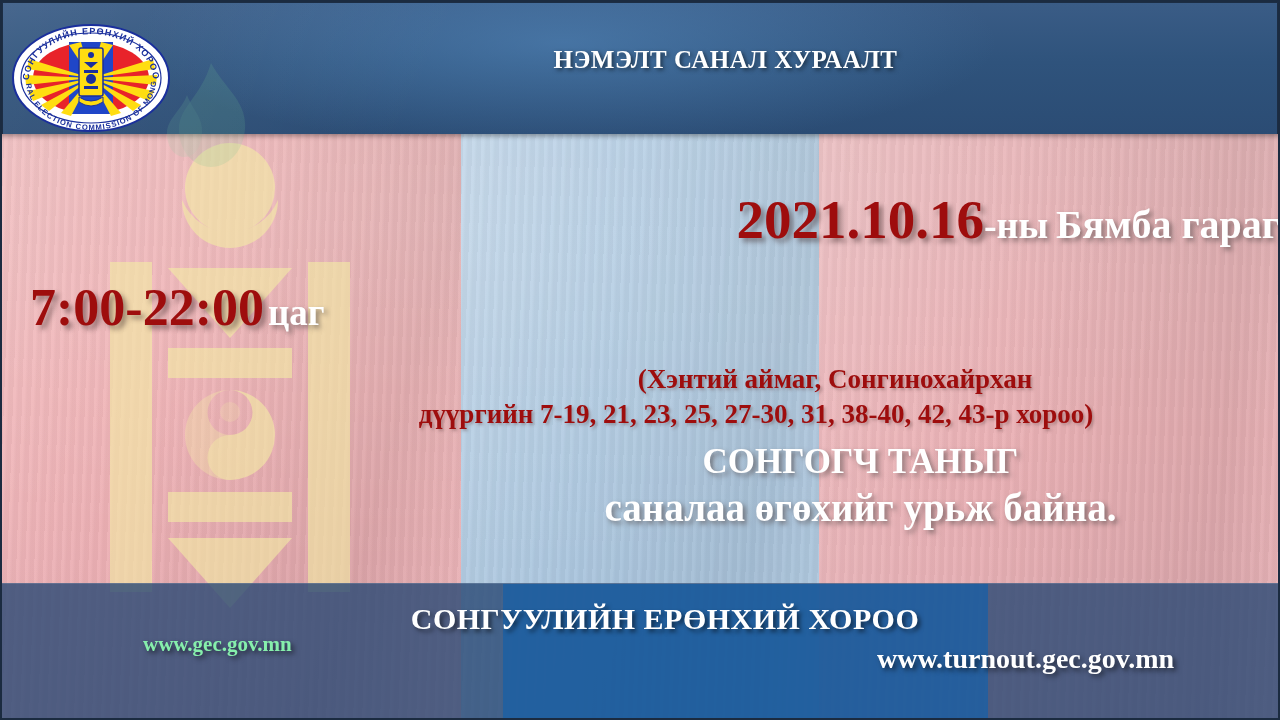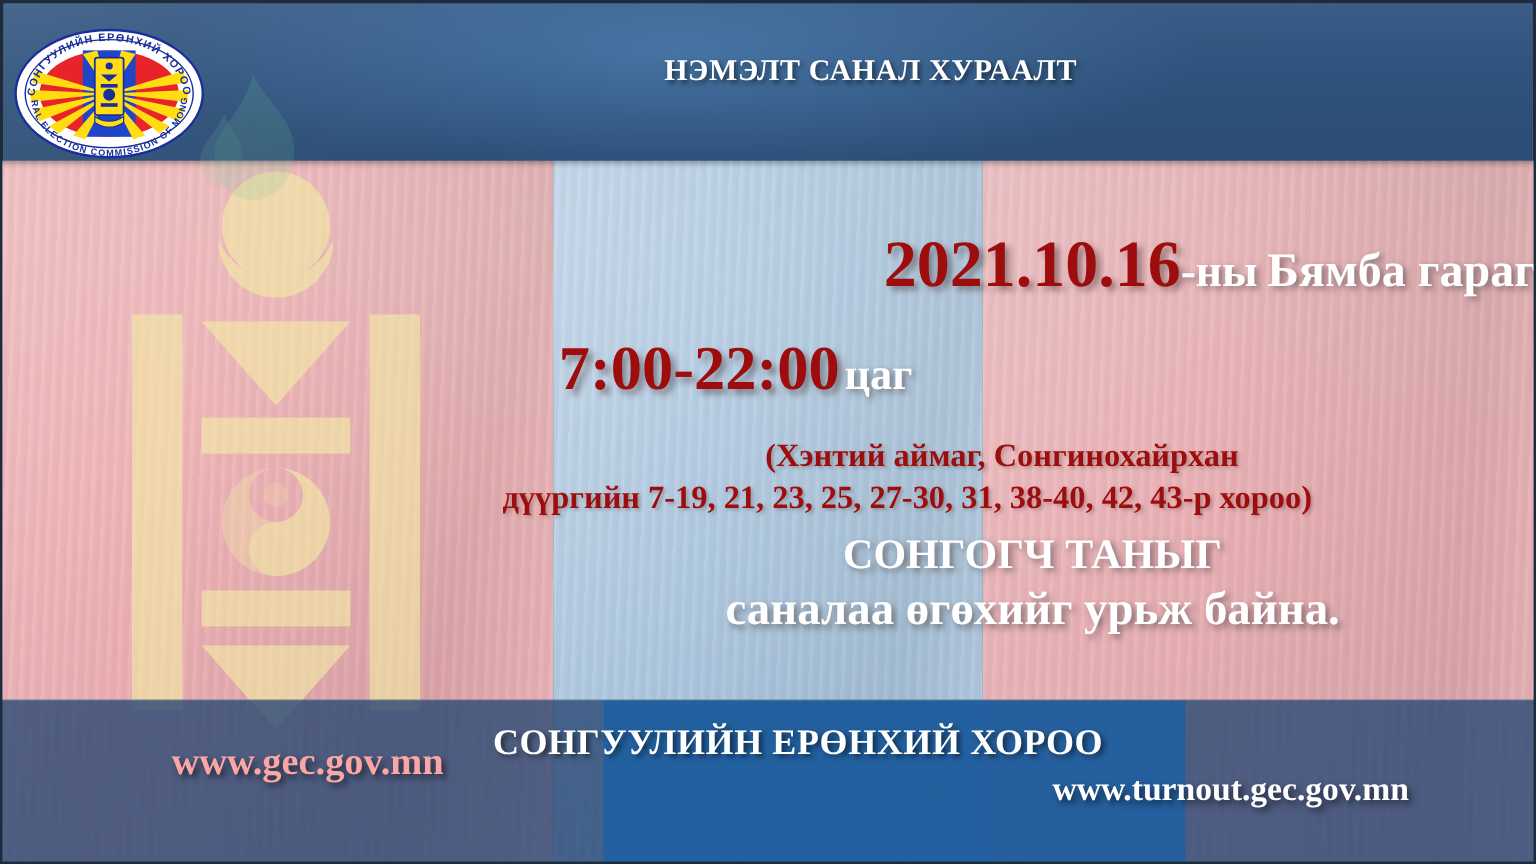--- a/index.html
+++ b/index.html
@@ -141,21 +141,20 @@
     white-space: nowrap;
   }
   .line-date .d1 { font-size: 55px; font-weight: bold; }
   .line-date .d2 { font-size: 38px; font-weight: bold; }
   .line-date .d3 { font-size: 40px; font-weight: bold; }
 
   .line-time {
     position: absolute;
     left: 0; top: 278px;
     width: 1196px;
-    text-align: center;
     padding-left: 30px;
     box-sizing: border-box;
     white-space: nowrap;
   }
   .line-time .t1 { font-size: 52px; font-weight: bold; }
   .line-time .t2 { font-size: 37px; font-weight: bold; }
 
   .line-scope {
     position: absolute;
     left: 0; top: 362px;
@@ -214,23 +213,23 @@
     box-sizing: border-box;
     color: #ffffff;
     font-size: 30px;
     font-weight: bold;
     letter-spacing: .5px;
     text-shadow: 3px 3px 4px rgba(0,0,0,.5);
   }
   .footer-url-left {
     position: absolute;
     left: 143px;
-    top: 616px;
-    color: #fca5a5;
-    font-size: 32px;
+    top: 632px;
+    color: #86efac;
+    font-size: 21px;
     font-weight: bold;
     text-shadow: 3px 3px 5px rgba(0,0,0,.55);
   }
   .footer-url-right {
     position: absolute;
     left: 845px;
     top: 643px;
     color: #ffffff;
     font-size: 28px;
     font-weight: bold;

